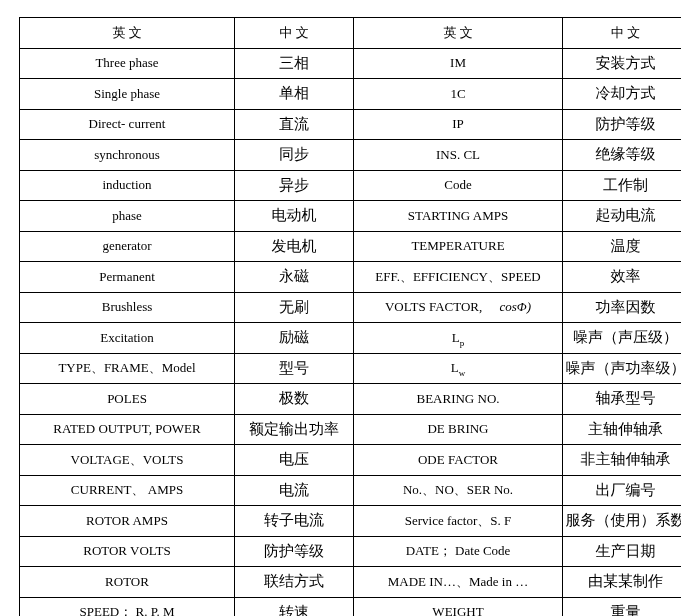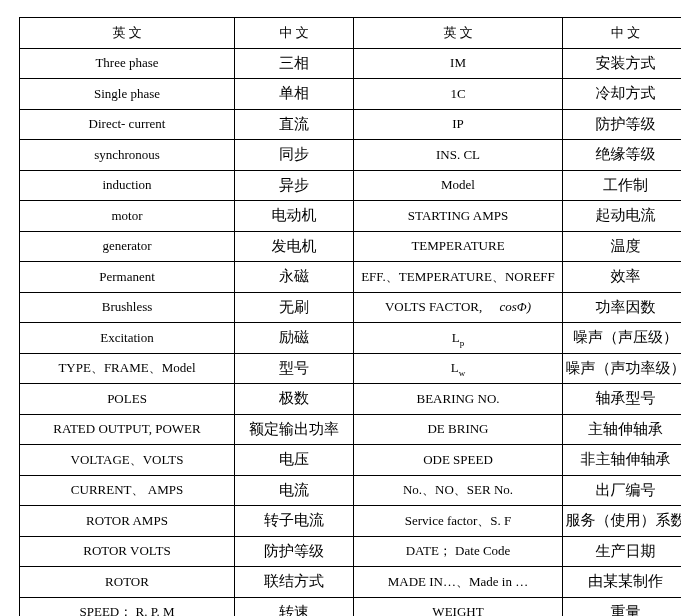--- a/index.html
+++ b/index.html
@@ -76,39 +76,39 @@
       </tr>
       <tr>
         <td class="en">synchronous</td>
         <td class="zh">同步</td>
         <td class="en">INS. CL</td>
         <td class="zh">绝缘等级</td>
       </tr>
       <tr>
         <td class="en">induction</td>
         <td class="zh">异步</td>
-        <td class="en">Model</td>
+        <td class="en">Code</td>
         <td class="zh">工作制</td>
       </tr>
       <tr>
-        <td class="en">motor</td>
+        <td class="en">phase</td>
         <td class="zh">电动机</td>
         <td class="en">STARTING AMPS</td>
         <td class="zh">起动电流</td>
       </tr>
       <tr>
         <td class="en">generator</td>
         <td class="zh">发电机</td>
         <td class="en">TEMPERATURE</td>
         <td class="zh">温度</td>
       </tr>
       <tr>
         <td class="en">Permanent</td>
         <td class="zh">永磁</td>
-        <td class="en">EFF.、TEMPERATURE、NOREFF</td>
+        <td class="en">EFF.、EFFICIENCY、SPEED</td>
         <td class="zh">效率</td>
       </tr>
       <tr>
         <td class="en">Brushless</td>
         <td class="zh">无刷</td>
         <td class="en"><span>VOLTS FACTOR, </span><i>cosΦ)</i></td>
         <td class="zh">功率因数</td>
       </tr>
       <tr>
         <td class="en">Excitation</td>
@@ -130,21 +130,21 @@
       </tr>
       <tr>
         <td class="en">RATED OUTPUT, POWER</td>
         <td class="zh">额定输出功率</td>
         <td class="en">DE BRING</td>
         <td class="zh">主轴伸轴承</td>
       </tr>
       <tr>
         <td class="en">VOLTAGE、VOLTS</td>
         <td class="zh">电压</td>
-        <td class="en">ODE SPEED</td>
+        <td class="en">ODE FACTOR</td>
         <td class="zh">非主轴伸轴承</td>
       </tr>
       <tr>
         <td class="en">CURRENT、 AMPS</td>
         <td class="zh">电流</td>
         <td class="en">No.、NO、SER No.</td>
         <td class="zh">出厂编号</td>
       </tr>
       <tr>
         <td class="en">ROTOR AMPS</td>

